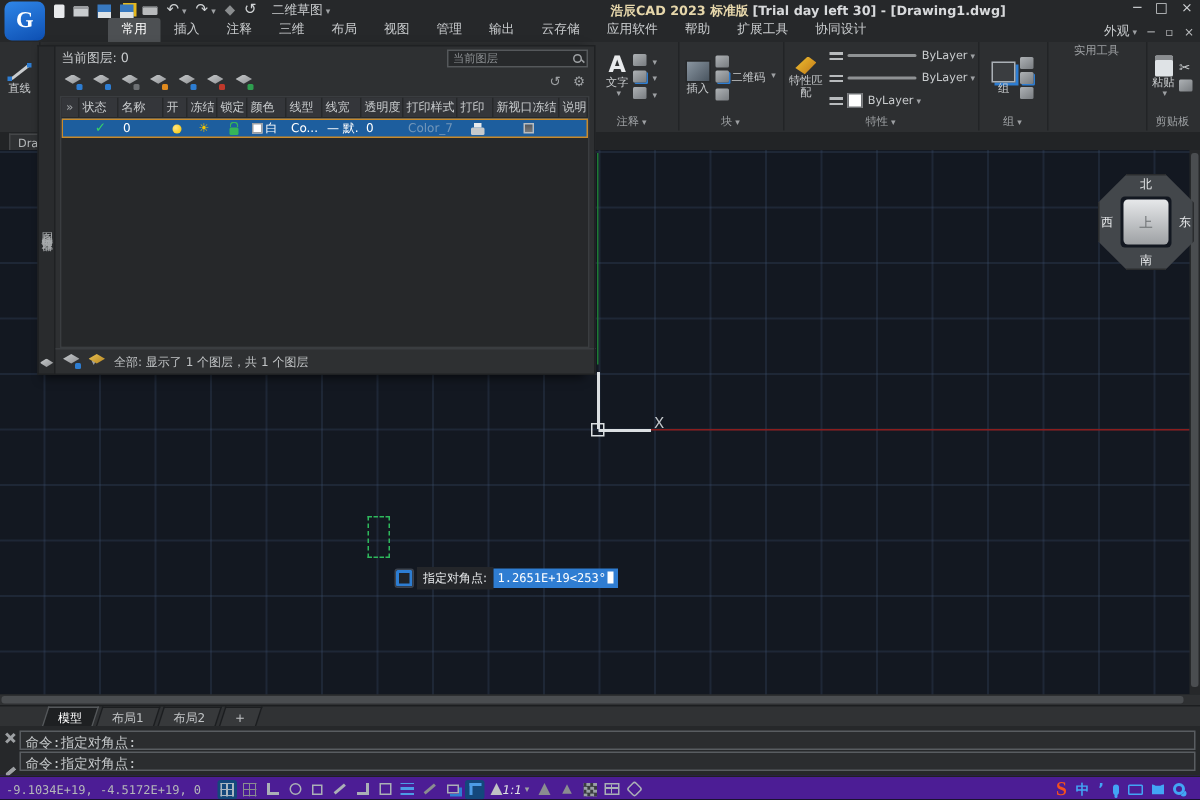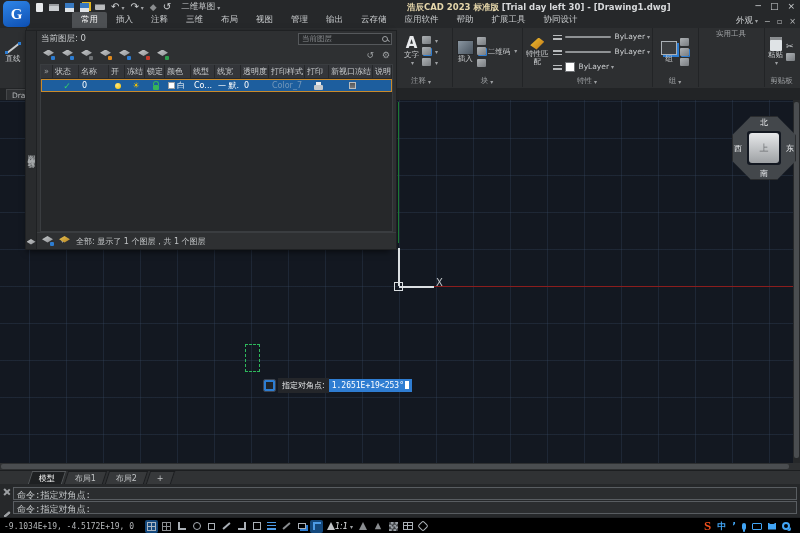--- a/index.html
+++ b/index.html
@@ -111,21 +111,21 @@
   #cmd-gutter{position:absolute;left:1px;top:4px;width:11px;height:28px;display:flex;flex-direction:column;justify-content:space-between;align-items:center;}
   .cmd-x{position:relative;width:7px;height:7px;}
   .cmd-x::before,.cmd-x::after{content:"";position:absolute;left:3px;top:0;width:1.5px;height:8px;background:#9da0a3;}
   .cmd-x::before{transform:rotate(45deg);}.cmd-x::after{transform:rotate(-45deg);}
   .cmd-pencil{width:8px;height:3px;background:#9da0a3;transform:rotate(-40deg);clip-path:polygon(0 50%,15% 0,100% 0,100% 100%,15% 100%);}
   .cmdline{position:absolute;left:13px;width:784px;height:13px;background:#2b2d2f;border:1px solid #595d61;
            font-size:9px;font-family:"DejaVu Sans Mono",monospace;color:#c6c9cb;padding:1px 3px;box-sizing:border-box;white-space:nowrap;}
   #cmdline1{top:3px;}
   #cmdline2{top:17px;}
   
-  #statusbar{position:absolute;left:0;top:517px;width:800px;height:16px;background:#000000;border-top:1px solid #1f2123;}
+  #statusbar{position:absolute;left:0;top:517px;width:800px;height:16px;background:#4c1d95;border-top:1px solid #1f2123;}
   #coords{position:absolute;left:4px;top:4px;font-size:8px;color:#b4b7b9;font-family:"DejaVu Sans Mono",monospace;}
   #sb-icons{position:absolute;left:145px;top:1px;display:flex;align-items:center;gap:2px;height:14px;}
   .sic{width:13px;height:13px;border-radius:2px;display:flex;align-items:center;justify-content:center;}
   .sic.on{background:#14487c;}
   .gridsq{width:9px;height:9px;background-image:repeating-linear-gradient(0deg,#aab6c2 0 1px,transparent 1px 4px),repeating-linear-gradient(90deg,#aab6c2 0 1px,transparent 1px 4px);}
   .gridsq.dim{background-image:repeating-linear-gradient(0deg,#8a8d90 0 1px,transparent 1px 4px),repeating-linear-gradient(90deg,#8a8d90 0 1px,transparent 1px 4px);}
   .Lsh{width:8px;height:8px;border-left:2px solid #aab0b6;border-bottom:2px solid #aab0b6;box-sizing:border-box;}
   .circ{width:8px;height:8px;border:1.5px solid #aab0b6;border-radius:50%;box-sizing:border-box;}
   .sqr{width:7px;height:7px;border:1.5px solid #aab0b6;box-sizing:border-box;}
   .diag{width:9px;height:2px;background:#aab0b6;transform:rotate(-40deg);}

